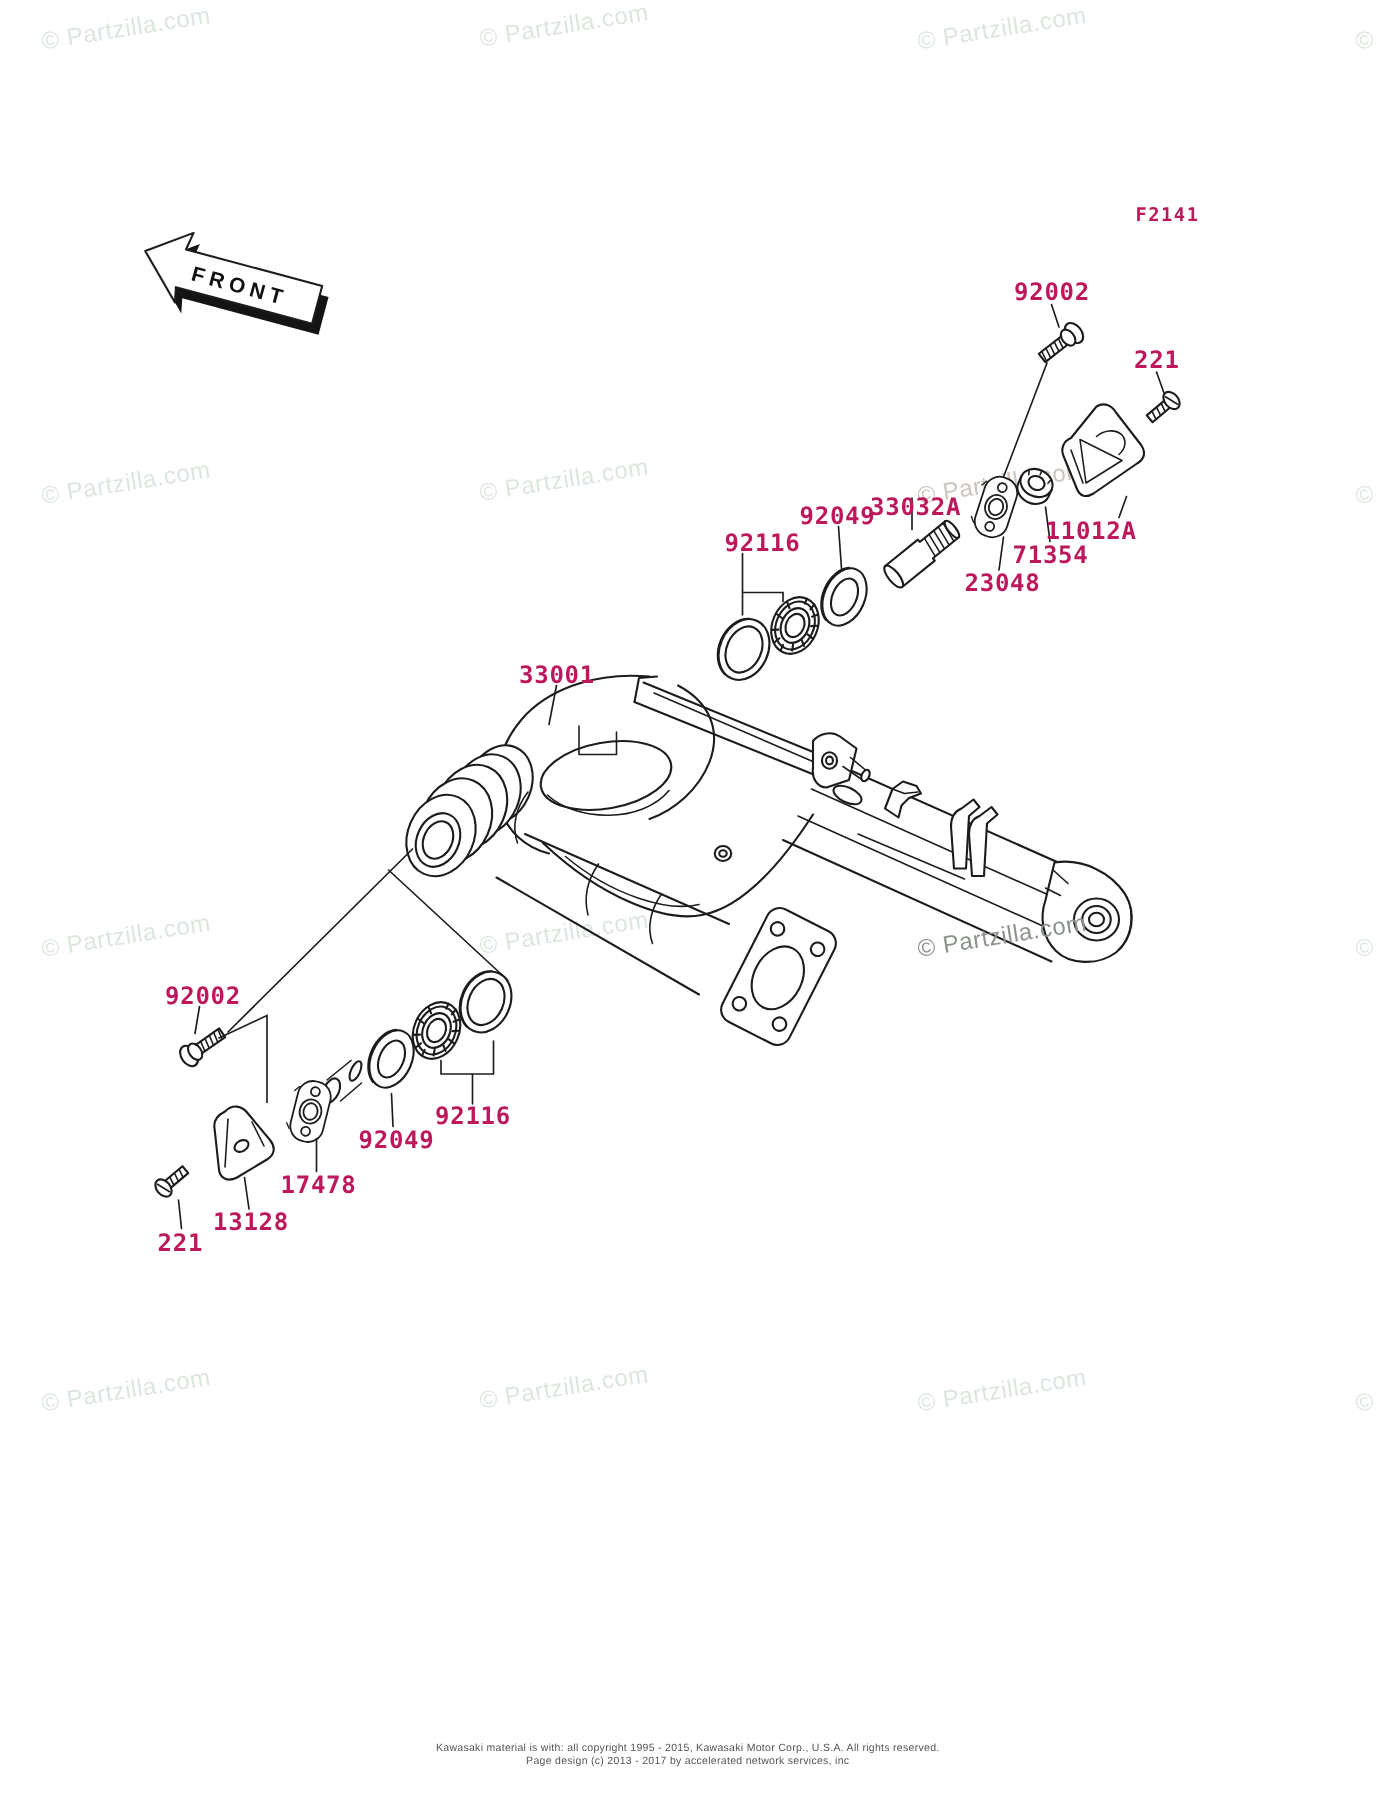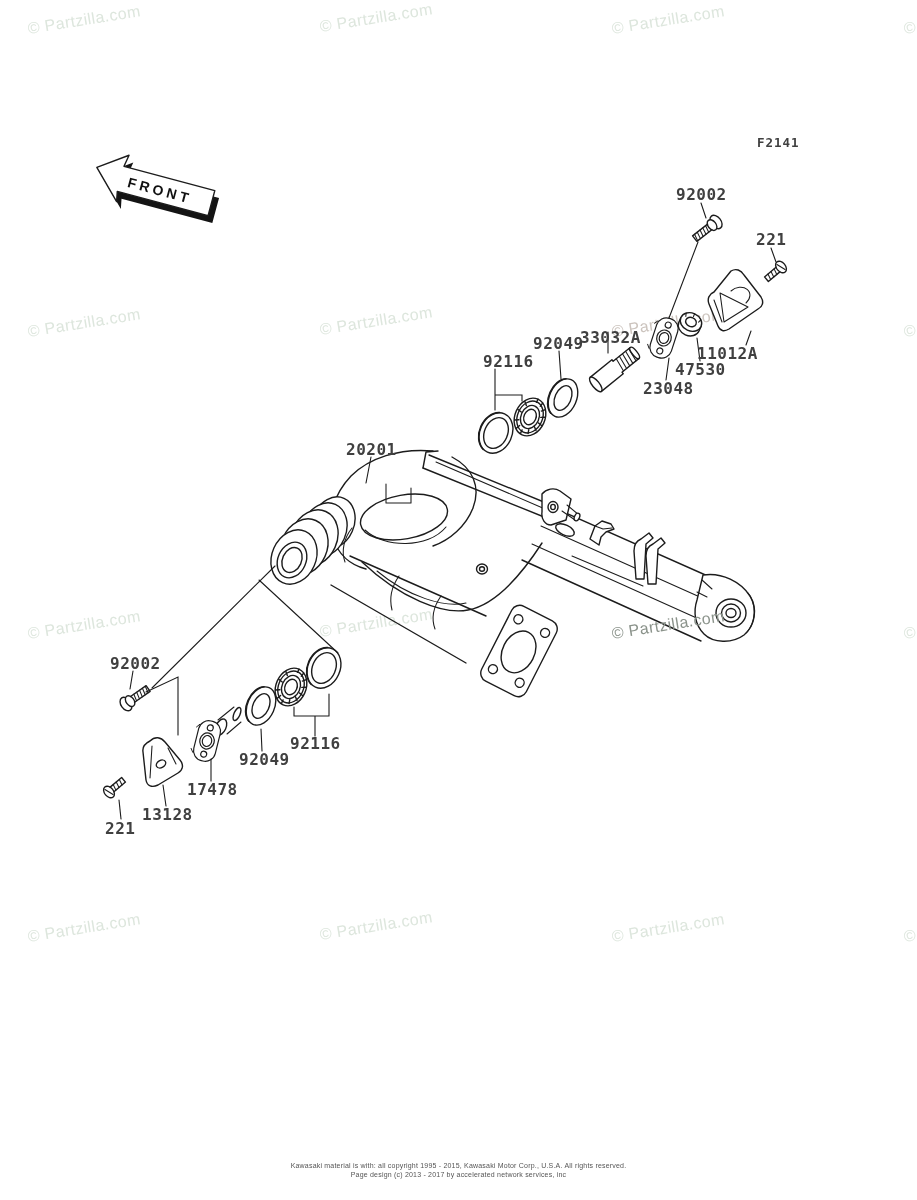--- a/index.html
+++ b/index.html
@@ -5,21 +5,21 @@
   html,body{margin:0;padding:0;background:#fff;}
   #page{position:relative;width:917px;height:1200px;background:#fff;overflow:hidden;
         font-family:"Liberation Sans",sans-serif;}
   #art{position:absolute;left:0;top:0;}
   .ln{stroke:#1c1c1c;stroke-width:1.4;fill:none;stroke-linecap:round;stroke-linejoin:round;}
   .thin{stroke-width:1.05;}
   .ldr{stroke:#1c1c1c;stroke-width:1.1;fill:none;stroke-linecap:round;}
   .fw{fill:#ffffff;}
   .fb{fill:#141414;stroke:none;}
   .plabel{position:absolute;font-family:"DejaVu Sans Mono",monospace;font-weight:bold;
-          font-size:16px;letter-spacing:0.5px;color:#404040;white-space:nowrap;z-index:4;}
+          font-size:16px;letter-spacing:0.5px;color:#be185d;white-space:nowrap;z-index:4;}
   .plabel.small{font-size:12.5px;letter-spacing:1px;}
   .wm{position:absolute;font-family:"Liberation Sans",sans-serif;font-size:16px;
       color:#dde6dd;transform:rotate(-9deg);transform-origin:left center;
       letter-spacing:0.4px;white-space:nowrap;z-index:1;}
   .wm-mid{color:#ccc4be;}
   .wm-dark{color:#8b938b;z-index:5;}
   .footer-line{position:absolute;left:0;width:100%;text-align:center;font-size:7px;
       color:#555;letter-spacing:0.2px;z-index:2;}
   svg text.front-txt{font-family:"Liberation Sans",sans-serif;font-weight:bold;
       font-size:14px;letter-spacing:3.5px;fill:#101010;}
@@ -232,27 +232,27 @@
       <path d="M 166,806 L 163,785"></path>
       <path d="M 211,781 L 211,759"></path>
       <path d="M 262,751 L 261,729"></path>
       <path d="M 315,736 L 315,716 M 294,716 L 329,716 M 294,716 L 294,707 M 329,716 L 329,694"></path>
       <path d="M 259,580 L 338,653"></path>
       <path d="M 275,566 L 152,688"></path>
     </g>
   </svg>
 
   <div class="plabel small" style="left:757px;top:135px">F2141</div>
-  <div class="plabel" style="left:346px;top:440px">20201</div>
+  <div class="plabel" style="left:346px;top:440px">33001</div>
   <div class="plabel" style="left:676px;top:185px">92002</div>
   <div class="plabel" style="left:756px;top:230px">221</div>
   <div class="plabel" style="left:580px;top:328px">33032A</div>
   <div class="plabel" style="left:533px;top:334px">92049</div>
   <div class="plabel" style="left:483px;top:352px">92116</div>
-  <div class="plabel" style="left:675px;top:360px">47530</div>
+  <div class="plabel" style="left:675px;top:360px">71354</div>
   <div class="plabel" style="left:643px;top:379px">23048</div>
   <div class="plabel" style="left:697px;top:344px">11012A</div>
   <div class="plabel" style="left:110px;top:654px">92002</div>
   <div class="plabel" style="left:239px;top:750px">92049</div>
   <div class="plabel" style="left:290px;top:734px">92116</div>
   <div class="plabel" style="left:187px;top:780px">17478</div>
   <div class="plabel" style="left:142px;top:805px">13128</div>
   <div class="plabel" style="left:105px;top:819px">221</div>
 
   <div class="footer-line" style="top:1162px">Kawasaki material is with: all copyright 1995 - 2015, Kawasaki Motor Corp., U.S.A. All rights reserved.</div>

